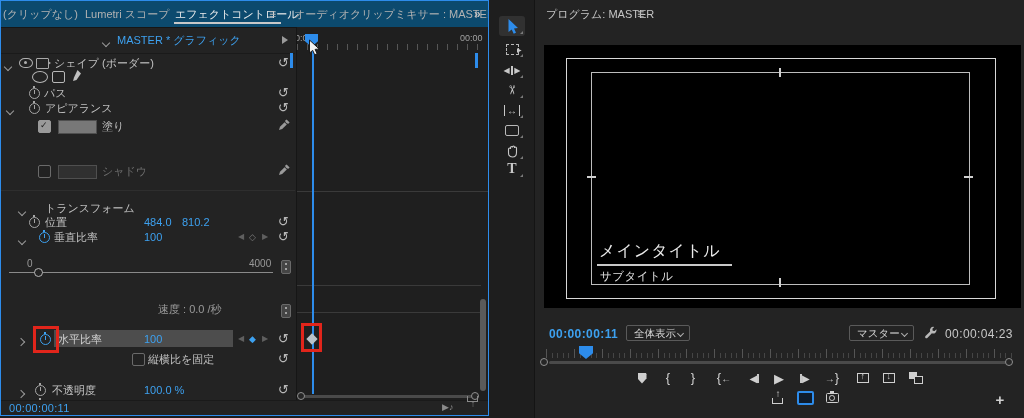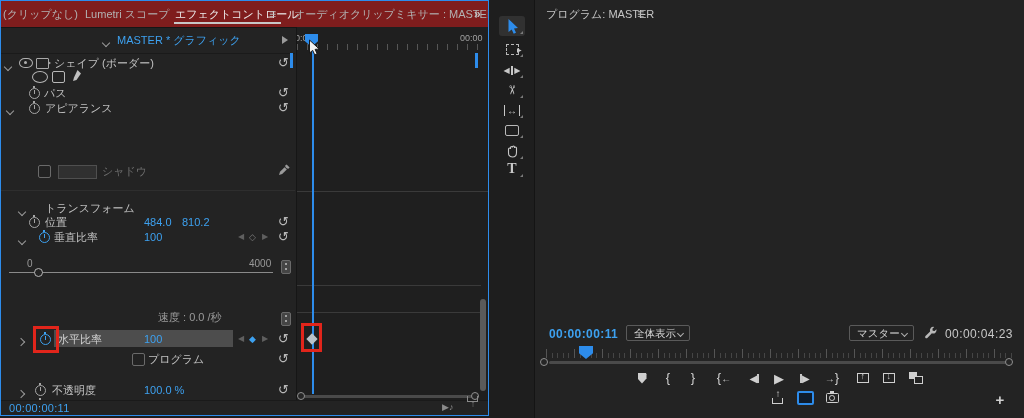--- a/index.html
+++ b/index.html
@@ -4,21 +4,21 @@
 <style>
   html,body{margin:0;padding:0;background:#101010}
   .app{position:relative;width:1024px;height:418px;background:#1d1d1d;overflow:hidden;
        font-family:"Liberation Sans","DejaVu Sans",sans-serif;-webkit-font-smoothing:antialiased}
   .pos{position:absolute}
   i{font-style:normal}
 
   
   .left-panel{position:absolute;left:0;top:0;width:489px;height:416px;background:#232323;
               border:1.5px solid #2d8ceb;box-sizing:border-box;overflow:hidden}
-  .tabbar{position:absolute;left:0;top:0;width:100%;height:26px;background:#7f1d1d;border-bottom:1px solid #161616}
+  .tabbar{position:absolute;left:0;top:0;width:100%;height:26px;background:#0c4a6e;border-bottom:1px solid #161616}
   .tab{position:absolute;top:0;height:26px;line-height:26px;font-size:11px;color:#b2b2b2;white-space:nowrap;cursor:default}
   .tab.active{color:#ececec}
   .tab-underline{position:absolute;top:21px;height:2px;background:#c8c8c8}
   .menu-glyph{color:#b8b8b8;font-size:12px;line-height:26px}
   .overflow-glyph{color:#c0c0c0;font-size:12px;font-weight:bold;line-height:22px}
 
   .ec-head{position:absolute;left:0;top:26px;width:294px;height:26px;border-bottom:1px solid #1a1a1a;font-size:11px}
   .ec-head .lbl{color:#c4c4c4;line-height:26px}
   .ec-head .clip{color:#3da1f0;line-height:26px}
 
@@ -169,20 +169,31 @@
       <span class="pos reset" style="left:277px;top:1px"></span>
     </div>
 
     <div class="prow" style="top:99px;height:15px">
       <span class="pos" style="left:6px;top:4px"><i class="chev"></i></span>
       <span class="pos" style="left:28px;top:3px"><i class="sw"></i></span>
       <span class="pos lblt" style="left:44px">アピアランス</span>
       <span class="pos reset" style="left:277px;top:1px"></span>
     </div>
 
+    <div class="prow" style="top:116px;height:18px">
+      <span class="pos" style="left:37px;top:3px"><i class="cb on"></i></span>
+      <span class="pos" style="left:57px;top:3px"><i class="swatch" style="background:#787878"></i></span>
+      <span class="pos lblt" style="left:101px;top:1px">塗り</span>
+      <span class="pos" style="left:277px;top:2px">
+        <svg width="12" height="12" viewBox="0 0 12 12">
+            <path d="M1 11l1-3.2 4.6-4.6 2.2 2.2L4.2 10z" fill="#9a9a9a"></path>
+            <path d="M7.2 1.6L8.6.4 11.6 3.4 10.4 4.8 9 4.6 7.4 3z" fill="#9a9a9a"></path>
+          </svg>
+      </span>
+    </div>
 
 
     <div class="prow" style="top:161px;height:18px">
       <span class="pos" style="left:37px;top:3px"><i class="cb"></i></span>
       <span class="pos" style="left:57px;top:3px"><i class="swatch" style="background:#303030"></i></span>
       <span class="pos lblt dim" style="left:101px;top:1px">シャドウ</span>
       <span class="pos" style="left:277px;top:2px">
         <svg width="12" height="12" viewBox="0 0 12 12">
             <path d="M1 11l1-3.2 4.6-4.6 2.2 2.2L4.2 10z" fill="#9a9a9a"></path>
             <path d="M7.2 1.6L8.6.4 11.6 3.4 10.4 4.8 9 4.6 7.4 3z" fill="#9a9a9a"></path>
@@ -222,42 +233,42 @@
       <span class="pos lblt" style="left:26px;font-size:10px;color:#9a9a9a">0</span>
       <span class="pos lblt" style="left:248px;font-size:10px;color:#9a9a9a">4000</span>
       <span class="pos" style="left:8px;top:16px;width:264px;height:1px;background:#8a8a8a"></span>
       <span class="pos" style="left:33px;top:12px;width:7px;height:7px;border:1.3px solid #b8b8b8;border-radius:50%;background:#232323"></span>
       <span class="pos" style="left:280px;top:4px"><i class="vtog"></i></span>
     </div>
 
     <span class="gnum" style="top:279px">0.0</span>
     <span class="gnum" style="top:293px">1.0</span>
 
-    <div class="prow" style="top:308px">
+    <div class="prow" style="top:300px">
       <span class="pos lblt" style="left:157px;color:#9a9a9a">速度 : 0.0 /秒</span>
       <span class="pos" style="left:280px;top:3px"><i class="vtog"></i></span>
     </div>
 
     <span class="gnum" style="top:320px">-1.0</span>
 
     <div class="prow" style="top:327px;height:21px">
       <div class="hl-row" style="left:53px;top:2px;width:179px;height:17px"></div>
       <span class="pos" style="left:17px;top:7px"><i class="chev r"></i></span>
       <span class="pos" style="left:39px;top:6px;z-index:31"><i class="sw blue"></i></span>
       <span class="pos lblt" style="left:57px;top:3px;z-index:2;color:#d4d4d4">水平比率</span>
       <span class="pos lblt val" style="left:143px;top:3px;z-index:2">100</span>
       <span class="pos navarr" style="left:237px;top:3px">◀</span>
       <span class="pos kfdia blue" style="left:248px;top:3px">◆</span>
       <span class="pos navarr" style="left:261px;top:3px">▶</span>
       <span class="pos reset" style="left:277px;top:4px"></span>
     </div>
 
     <div class="prow" style="top:350px">
       <span class="pos" style="left:131px;top:2px"><i class="cb"></i></span>
-      <span class="pos lblt" style="left:147px">プログラム</span>
+      <span class="pos lblt" style="left:147px">縦横比を固定</span>
       <span class="pos reset" style="left:277px;top:1px"></span>
     </div>
 
 
     <div class="prow" style="top:381px">
       <span class="pos" style="left:17px;top:5px"><i class="chev r"></i></span>
       <span class="pos" style="left:34px;top:3px"><i class="sw"></i></span>
       <span class="pos lblt" style="left:51px">不透明度</span>
       <span class="pos lblt val" style="left:143px">100.0 %</span>
       <span class="pos reset" style="left:277px;top:1px"></span>
@@ -331,20 +342,31 @@
     </div>
     <div class="tool" style="top:159px">
         <span class="ttool">T</span>
       </div>
   </div>
 
   <div class="pp">
     <span class="pp-title" style="left:11px;top:7px">プログラム: MASTER</span>
     <span class="pos menu-glyph" style="left:102px;top:1px">≡</span>
 
+    <div class="video">
+      <div class="orect" style="left:22px;top:13px;width:428px;height:239px"></div>
+      <div class="irect" style="left:47px;top:27px;width:377px;height:211px"></div>
+      <div class="handle-v" style="left:235px;top:23px"></div>
+      <div class="handle-v" style="left:235px;top:233px"></div>
+      <div class="handle-h" style="left:43px;top:131px"></div>
+      <div class="handle-h" style="left:420px;top:131px"></div>
+      <span class="mtitle" style="left:55px;top:196px">メインタイトル</span>
+      <div class="uline" style="left:53px;top:219px;width:135px"></div>
+      <span class="stitle" style="left:56px;top:224px">サブタイトル</span>
+    </div>
 
     <span class="ptc tc blue" style="left:14px;top:327px;font-weight:bold">00:00:00:11</span>
     <div class="dd" style="left:91px;top:325px;width:64px">
       <span>全体表示</span><i class="chev"></i>
     </div>
     <div class="dd" style="left:314px;top:325px;width:65px">
       <span>マスター</span><i class="chev"></i>
     </div>
     <span class="pos" style="left:388px;top:326px">
       <svg width="15" height="15" viewBox="0 0 15 15">

